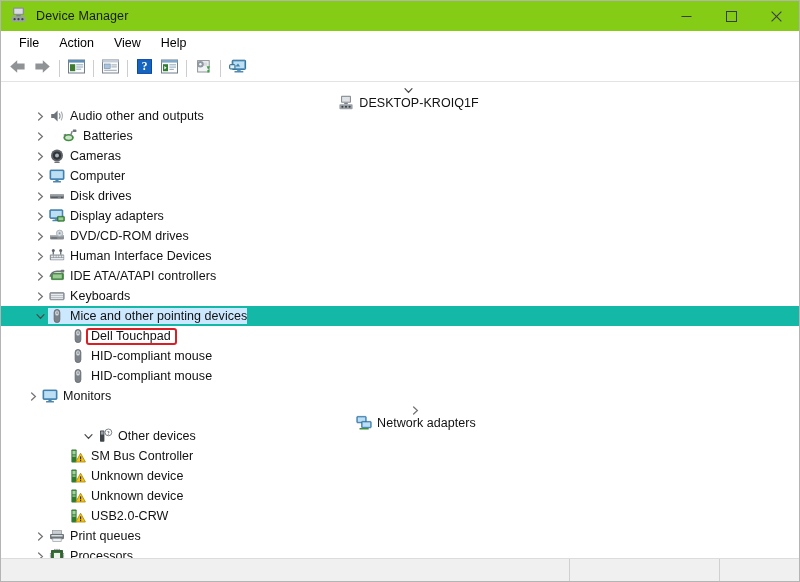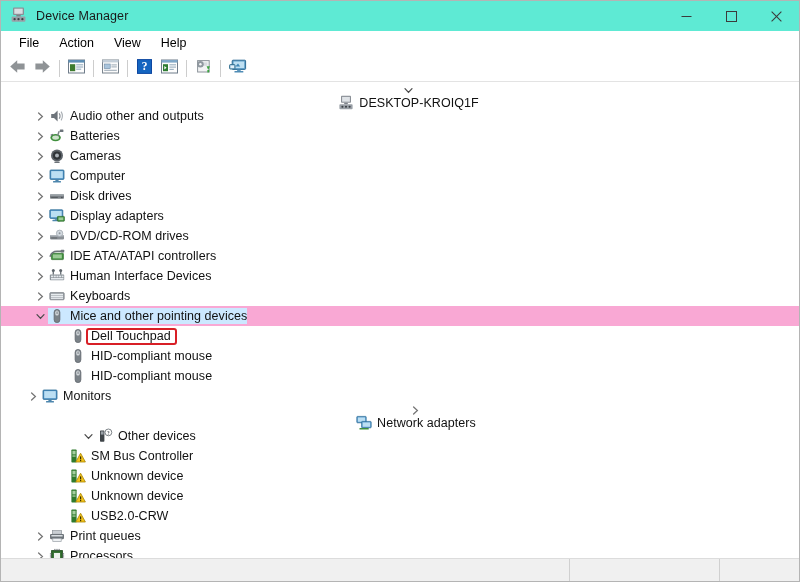--- a/index.html
+++ b/index.html
@@ -18,21 +18,21 @@
     background: #ffffff;
     border: 1px solid #b4b4b4;
     display: flex;
     flex-direction: column;
   }
 
   
   #titlebar {
     height: 30px;
     min-height: 30px;
-    background: #5eead4;
+    background: #84cc16;
     display: flex;
     align-items: center;
     position: relative;
   }
   #titlebar-left {
     display: flex;
     align-items: center;
     padding-left: 9px;
     gap: 9px;
   }
@@ -107,21 +107,21 @@
     cursor: default;
     position: relative;
   }
   .row .label {
     font-size: 12.5px;
     color: #111111;
     letter-spacing: 0.05px;
     padding-left: 4px;
   }
   .row.selected {
-    background: #f9a8d4;
+    background: #14b8a6;
     text-align: center;
   }
   .row.selected .label-wrap { background: #cce8ff; }
   .chev {
     width: 16px; min-width: 16px;
     display: flex; align-items: center; justify-content: center;
     color: #555;
     font-size: 9px;
   }
   .chev.none { color: transparent; }
@@ -341,21 +341,21 @@
           <span class="ico">
             <svg width="16" height="16" viewBox="0 0 16 16">
               <path d="M2.2 6 L5 6 L8.6 2.6 L8.6 13.4 L5 10 L2.2 10 Z" fill="#6e747b"></path>
               <path d="M10.2 5.2 Q12 8 10.2 10.8" stroke="#8b9198" stroke-width="1.1" fill="none"></path>
               <path d="M12.1 3.6 Q14.7 8 12.1 12.4" stroke="#a8aeb4" stroke-width="1.1" fill="none"></path>
             </svg>
           </span>
           <span class="label">Audio other and outputs</span>
         </span>
       </div>
-      <div class="row" style="padding-left: 31px;">
+      <div class="row" style="padding-left: 31px; gap: 13px;">
         <span class="chev">
           <svg width="9" height="9" viewBox="0 0 9 9">
             <path d="M2.6 1 L6.4 4.5 L2.6 8" stroke="#747474" stroke-width="1.25" fill="none" stroke-linecap="round"></path>
           </svg>
         </span>
         <span class="label-wrap">
           <span class="ico">
             <svg width="16" height="16" viewBox="0 0 16 16">
               <ellipse cx="6.6" cy="9.6" rx="5.2" ry="3.6" fill="#3f8f3c"></ellipse>
               <ellipse cx="6.6" cy="9.6" rx="3.4" ry="2.2" fill="#cfe3cd"></ellipse>
@@ -451,38 +451,20 @@
           <span class="ico">
             <svg width="16" height="16" viewBox="0 0 16 16">
               <rect x="1" y="7" width="14" height="4.4" rx="0.8" fill="#8a9096"></rect>
               <rect x="1" y="7" width="14" height="1.5" rx="0.7" fill="#b0b6bc"></rect>
               <rect x="2.2" y="9.5" width="6" height="1" fill="#5d6267"></rect>
               <circle cx="10.6" cy="5.3" r="3.2" fill="#d3dae0" stroke="#9aa1a8" stroke-width="0.7"></circle>
               <circle cx="10.6" cy="5.3" r="0.95" fill="#8e959b"></circle>
             </svg>
           </span>
           <span class="label">DVD/CD-ROM drives</span>
-        </span>
-      </div>
-      <div class="row" style="padding-left: 31px;">
-        <span class="chev">
-          <svg width="9" height="9" viewBox="0 0 9 9">
-            <path d="M2.6 1 L6.4 4.5 L2.6 8" stroke="#747474" stroke-width="1.25" fill="none" stroke-linecap="round"></path>
-          </svg>
-        </span>
-        <span class="label-wrap">
-          <span class="ico">
-            <svg width="16" height="16" viewBox="0 0 16 16">
-              <rect x="2.4" y="5.2" width="12" height="6.4" rx="0.7" fill="#3f8f3c" stroke="#2c6b2a" stroke-width="0.7"></rect>
-              <rect x="3.8" y="6.4" width="9" height="4" fill="#9ccb97"></rect>
-              <path d="M1 8.8 Q2.6 3.2 8 3.2 L12.6 3.2" stroke="#6e757b" stroke-width="1.5" fill="none"></path>
-              <rect x="11.8" y="1.8" width="3.4" height="2.6" rx="0.5" fill="#6e757b"></rect>
-            </svg>
-          </span>
-          <span class="label">IDE ATA/ATAPI controllers</span>
         </span>
       </div>
       <div class="row" style="padding-left: 31px;">
         <span class="chev">
           <svg width="9" height="9" viewBox="0 0 9 9">
             <path d="M2.6 1 L6.4 4.5 L2.6 8" stroke="#747474" stroke-width="1.25" fill="none" stroke-linecap="round"></path>
           </svg>
         </span>
         <span class="label-wrap">
           <span class="ico">
@@ -494,20 +476,38 @@
               <rect x="10.1" y="7.6" width="2.1" height="1.7" fill="#e6eaee"></rect>
               <rect x="12.8" y="7.6" width="1.7" height="1.7" fill="#e6eaee"></rect>
               <rect x="2" y="10" width="12.5" height="1.5" fill="#e6eaee"></rect>
               <rect x="3.6" y="3.2" width="1.4" height="3.4" fill="#6f767c"></rect>
               <rect x="11" y="3.2" width="1.4" height="3.4" fill="#6f767c"></rect>
               <circle cx="4.3" cy="2.6" r="1.5" fill="#5d646a"></circle>
               <circle cx="11.7" cy="2.6" r="1.5" fill="#5d646a"></circle>
             </svg>
           </span>
           <span class="label">Human Interface Devices</span>
+        </span>
+      </div>
+      <div class="row" style="padding-left: 31px;">
+        <span class="chev">
+          <svg width="9" height="9" viewBox="0 0 9 9">
+            <path d="M2.6 1 L6.4 4.5 L2.6 8" stroke="#747474" stroke-width="1.25" fill="none" stroke-linecap="round"></path>
+          </svg>
+        </span>
+        <span class="label-wrap">
+          <span class="ico">
+            <svg width="16" height="16" viewBox="0 0 16 16">
+              <rect x="2.4" y="5.2" width="12" height="6.4" rx="0.7" fill="#3f8f3c" stroke="#2c6b2a" stroke-width="0.7"></rect>
+              <rect x="3.8" y="6.4" width="9" height="4" fill="#9ccb97"></rect>
+              <path d="M1 8.8 Q2.6 3.2 8 3.2 L12.6 3.2" stroke="#6e757b" stroke-width="1.5" fill="none"></path>
+              <rect x="11.8" y="1.8" width="3.4" height="2.6" rx="0.5" fill="#6e757b"></rect>
+            </svg>
+          </span>
+          <span class="label">IDE ATA/ATAPI controllers</span>
         </span>
       </div>
       <div class="row" style="padding-left: 31px;">
         <span class="chev">
           <svg width="9" height="9" viewBox="0 0 9 9">
             <path d="M2.6 1 L6.4 4.5 L2.6 8" stroke="#747474" stroke-width="1.25" fill="none" stroke-linecap="round"></path>
           </svg>
         </span>
         <span class="label-wrap">
           <span class="ico">

